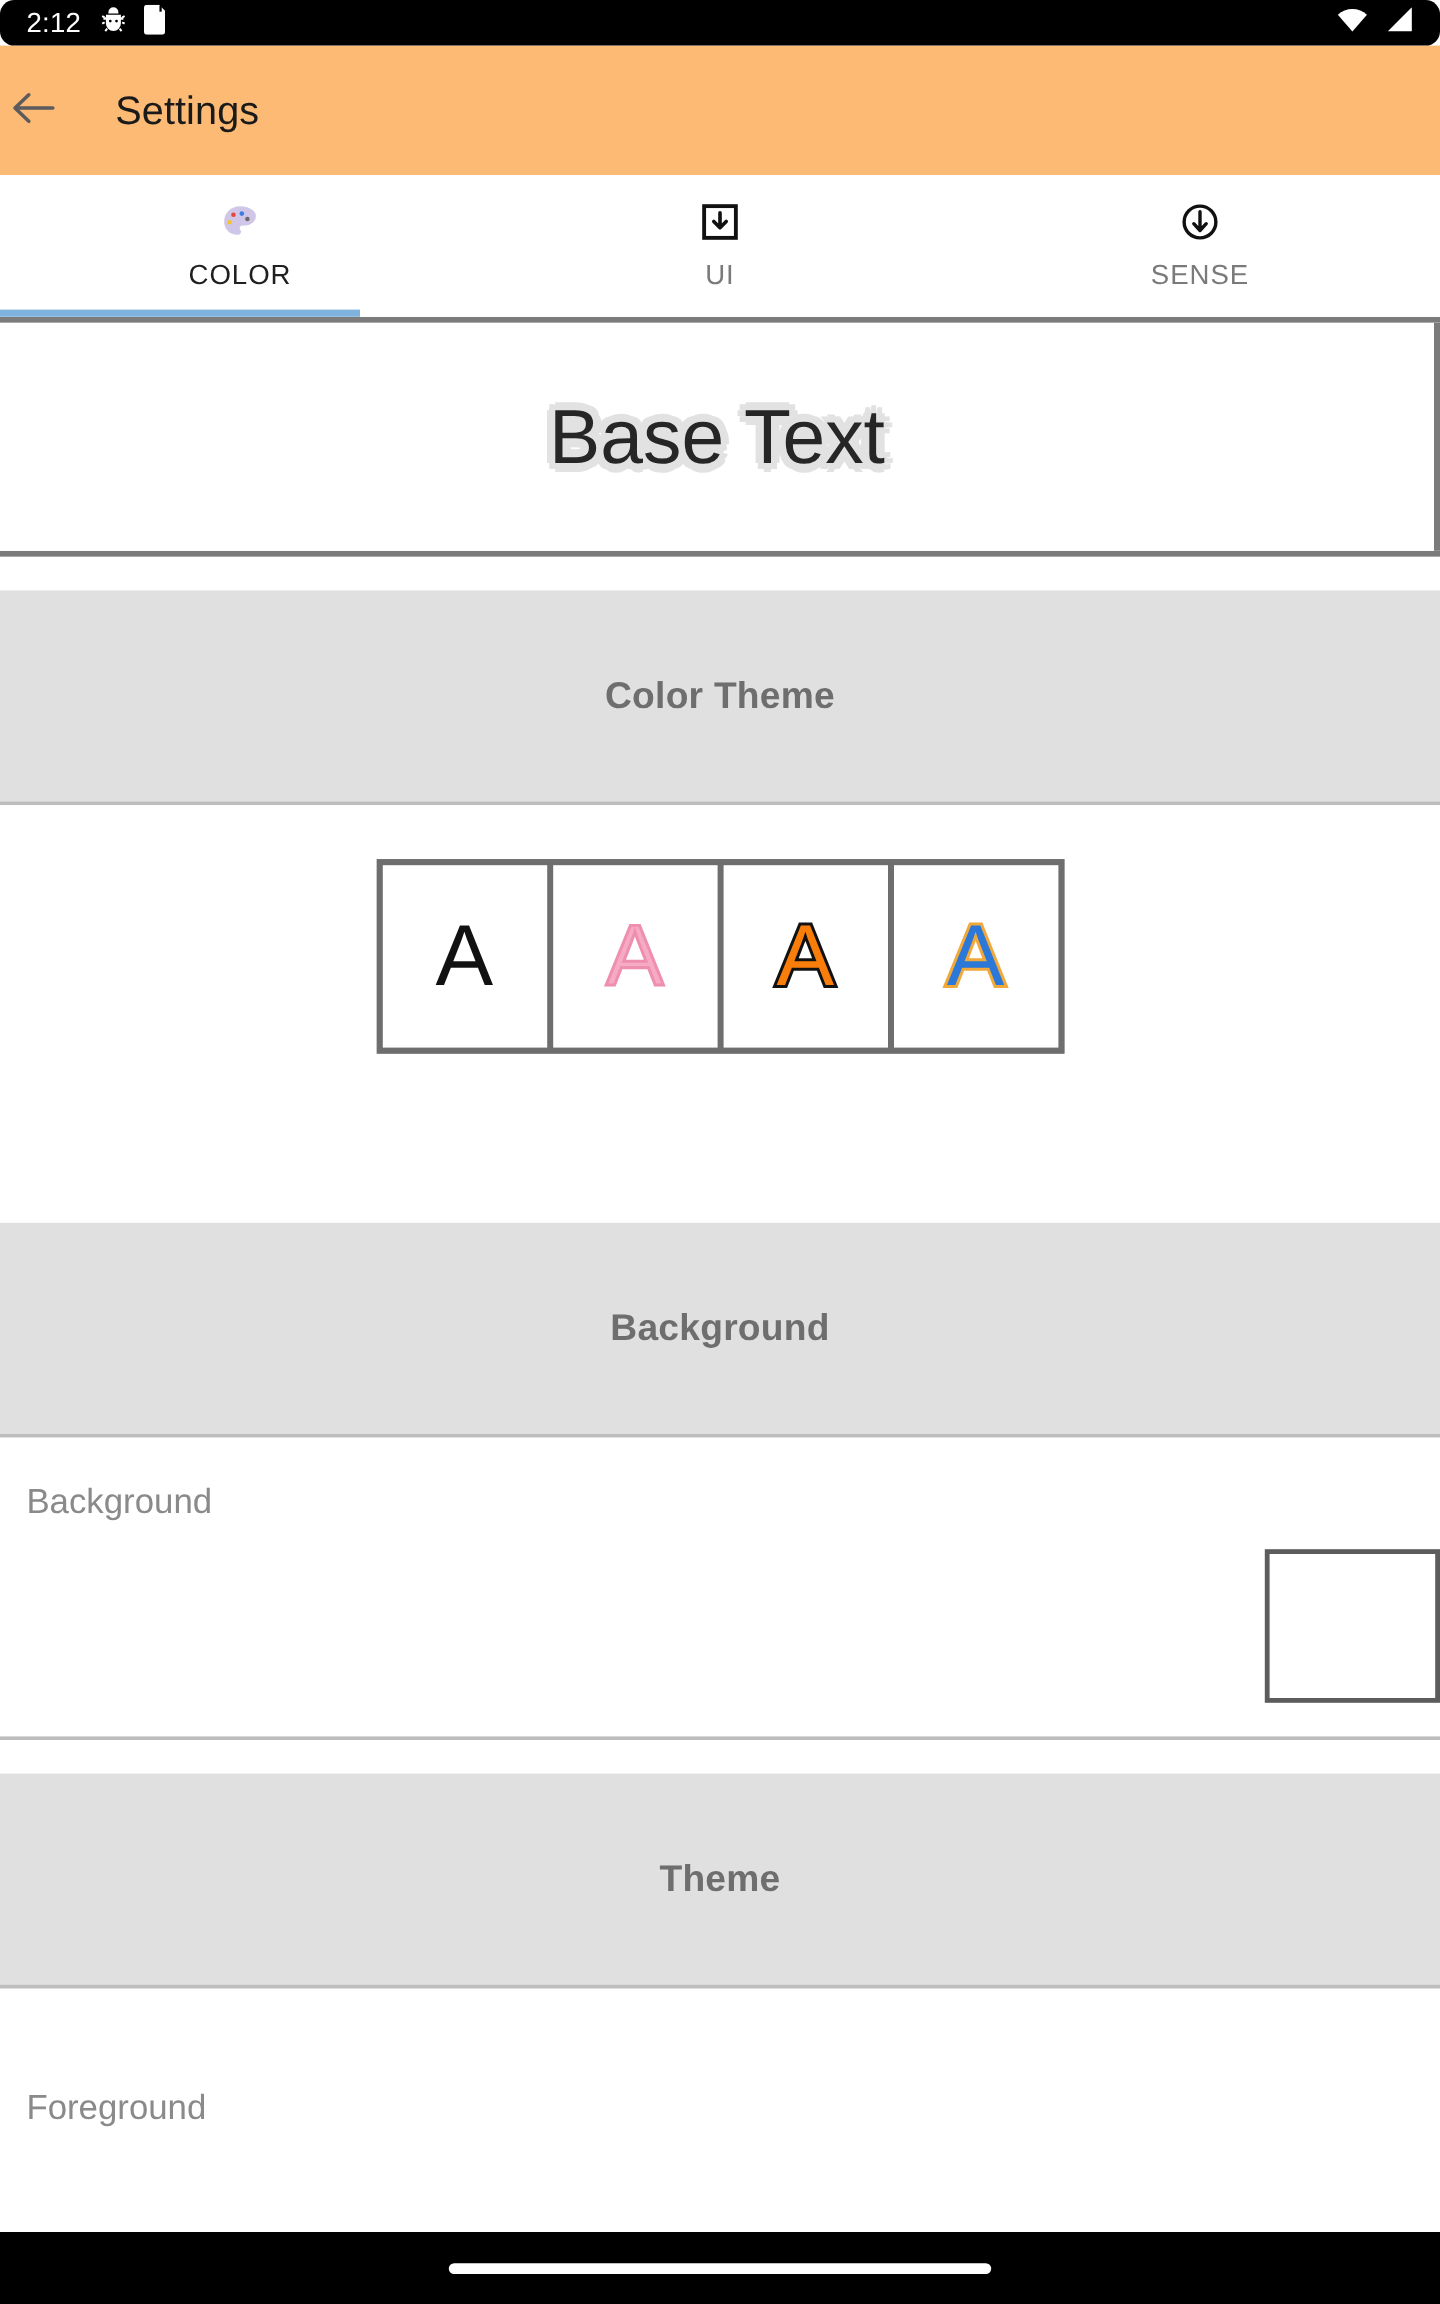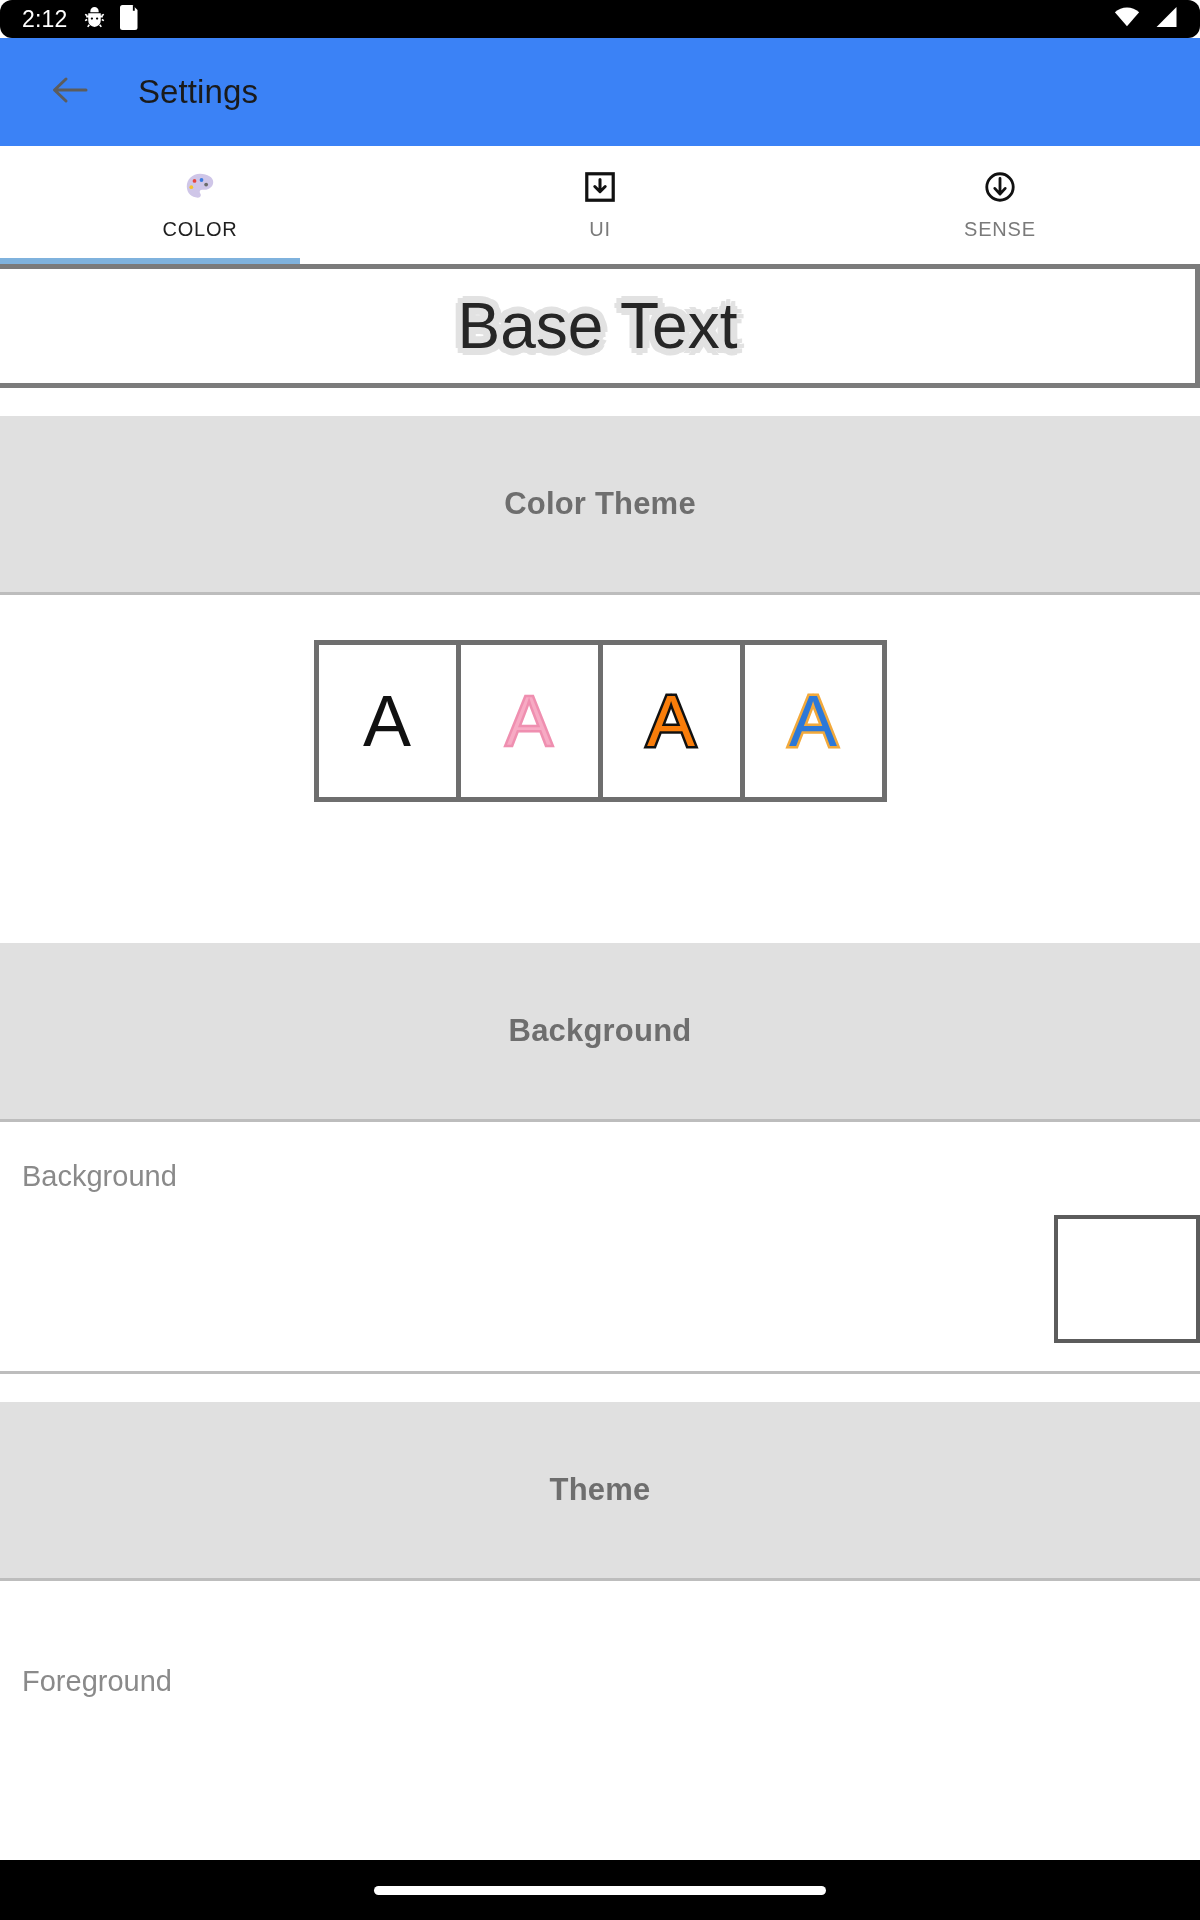--- a/index.html
+++ b/index.html
@@ -21,52 +21,51 @@
   .sb-time{ font-size:23px; letter-spacing:.2px; line-height:1; }
   .sb-left-icons{ display:flex; align-items:center; gap:13px; margin-left:14px;}
   .sb-right{ position:absolute; right:22px; top:0; height:38px; display:flex; align-items:center; gap:14px;}
   .wifi-ico{ width:26px; height:20px; }
   .sig-ico{ width:24px; height:21px; }
   .bug-ico{ width:25px; height:25px; }
   .sd-ico{ width:20px; height:25px; }
 
   
   .appbar{
-    height:108px; background:#3b82f6; display:flex; align-items:center;
-    padding-left:42px;
+    height:108px; background:#fdba74; display:flex; align-items:center;
   }
   .back-btn{
     width:56px;height:56px;display:flex;align-items:center;justify-content:center;
     cursor:pointer;
   }
   .appbar-title{
     font-size:33px; color:#1a1a1a; margin-left:40px; letter-spacing:.1px;
   }
 
   
   .tabs{
     display:flex; height:118px; background:#fff; position:relative;
   }
   .tab{
     flex:1; display:flex; flex-direction:column; align-items:center;
     justify-content:center; gap:13px; cursor:pointer;
   }
   .tab-icon{ height:36px; display:flex; align-items:center; justify-content:center;}
   .tab-label{
-    font-size:20px; letter-spacing:.8px; color:#7a7a7a;
+    font-size:23px; letter-spacing:.8px; color:#7a7a7a;
   }
   .tab.active .tab-label{ color:#1f1f1f; }
   .tab-indicator{
     position:absolute; bottom:0; left:0; width:25%; height:6px;
     background:#7fb2dd;
   }
 
   
   .preview-row{
-    display:flex; height:124px; background:#ffffff;
+    display:flex; height:200px; background:#ffffff;
     border-top:5px solid #7b7b7b;
     border-bottom:5px solid #7b7b7b;
   }
   .preview-cell{
     flex:1; display:flex; align-items:center; justify-content:center;
     background:#ffffff; position:relative; overflow:hidden;
   }
   .preview-cell.base{ border-right:5px solid #7b7b7b; }
   .preview-txt{
     font-size:64px; white-space:nowrap; line-height:1;

